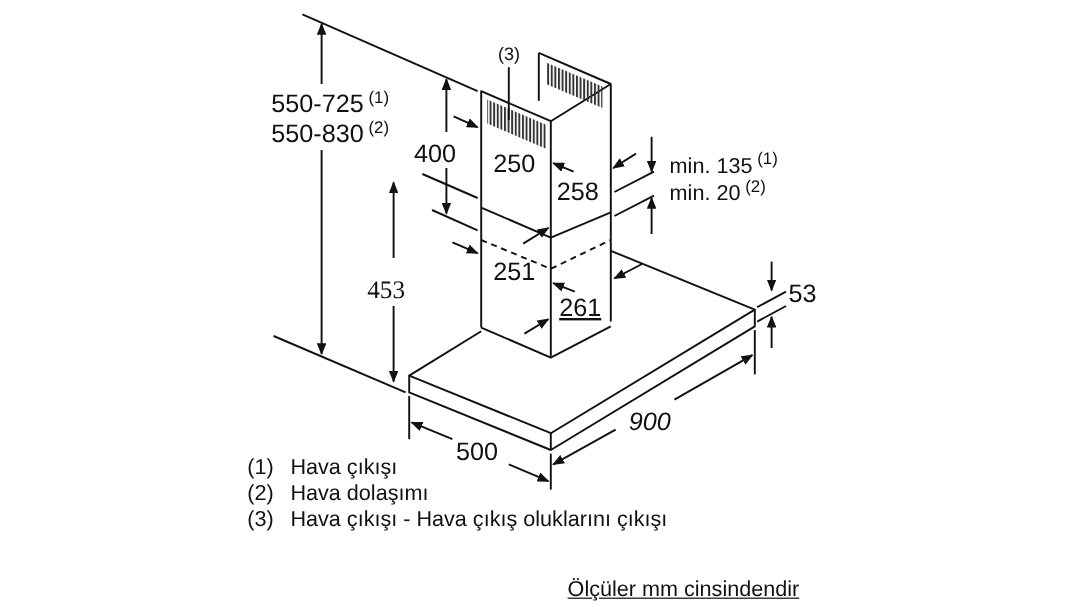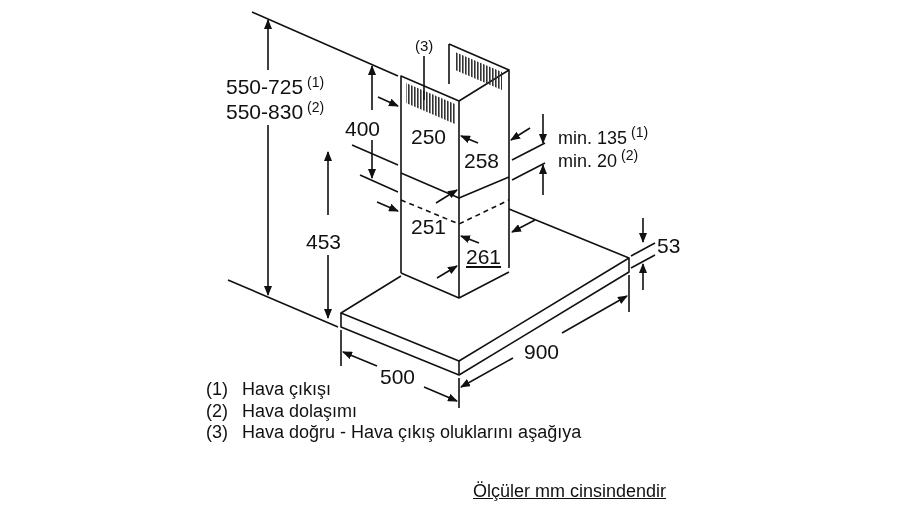--- a/index.html
+++ b/index.html
@@ -105,43 +105,43 @@
   <span>550-725</span><span class="sup">(1)</span>
 </div>
 <div class="lbl big" style="left:226px;top:101px;">
   <span>550-830</span><span class="sup">(2)</span>
 </div>
 <div class="lbl big" style="left:345px;top:118px;text-align:center;">400</div>
 <div class="lbl big" style="left:411px;top:126px;">250</div>
 <div class="lbl big" style="left:464px;top:150px;">258</div>
 <div class="lbl big" style="left:411px;top:216px;">251</div>
 <div class="lbl big" style="left:466px;top:246px;text-decoration:underline;">261</div>
-<div class="lbl big" style="left:306px;top:231px;">453</div>
+<div class="lbl big" style="left:306px;top:231px;font-family:Liberation Serif, serif;">453</div>
 <div class="lbl leg" style="left:558px;top:129px;">
   <span>min. 135</span><span class="sup">(1)</span>
 </div>
 <div class="lbl leg" style="left:558px;top:152px;">
   <span>min. 20</span><span class="sup">(2)</span>
 </div>
 <div class="lbl big" style="left:657px;top:235px;">53</div>
-<div class="lbl big" style="left:524px;top:341px;">900</div>
+<div class="lbl big" style="left:524px;top:341px;font-style:italic;">900</div>
 <div class="lbl big" style="left:380px;top:366px;">500</div>
 <div class="lbl" style="left:415px;top:38px;font-size:15px;">(3)</div>
 
 <div class="legend">
   <div class="row">
     <span class="num">(1)</span>
     <span>Hava çıkışı</span>
   </div>
   <div class="row">
     <span class="num">(2)</span>
     <span>Hava dolaşımı</span>
   </div>
   <div class="row">
     <span class="num">(3)</span>
-    <span>Hava doğru - Hava çıkış oluklarını aşağıya</span>
+    <span>Hava çıkışı - Hava çıkış oluklarını çıkışı</span>
   </div>
   <div class="row">
     <span class="num"></span>
   </div>
 </div>
 
 <div class="lbl leg" style="left:473px;top:482px;text-decoration:underline;">Ölçüler mm cinsindendir</div>
 
 </body></html>

